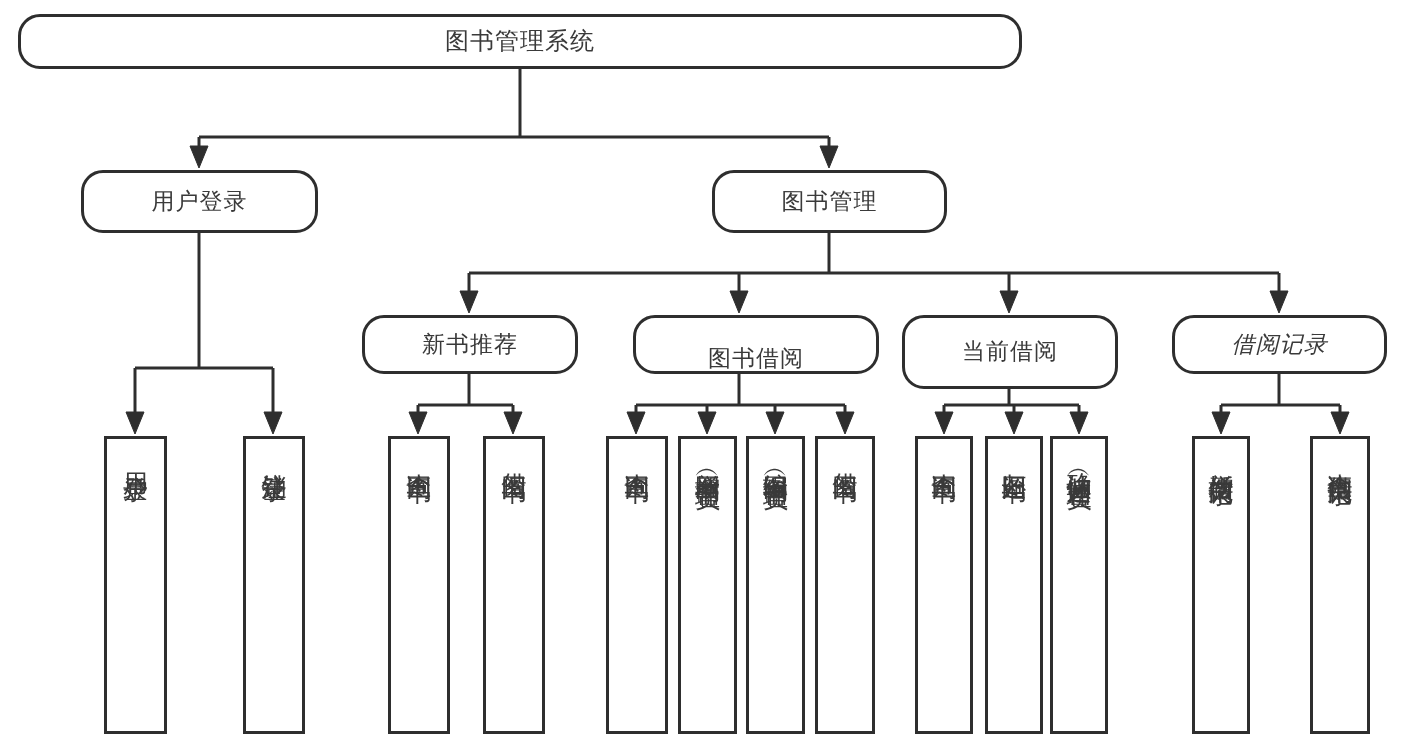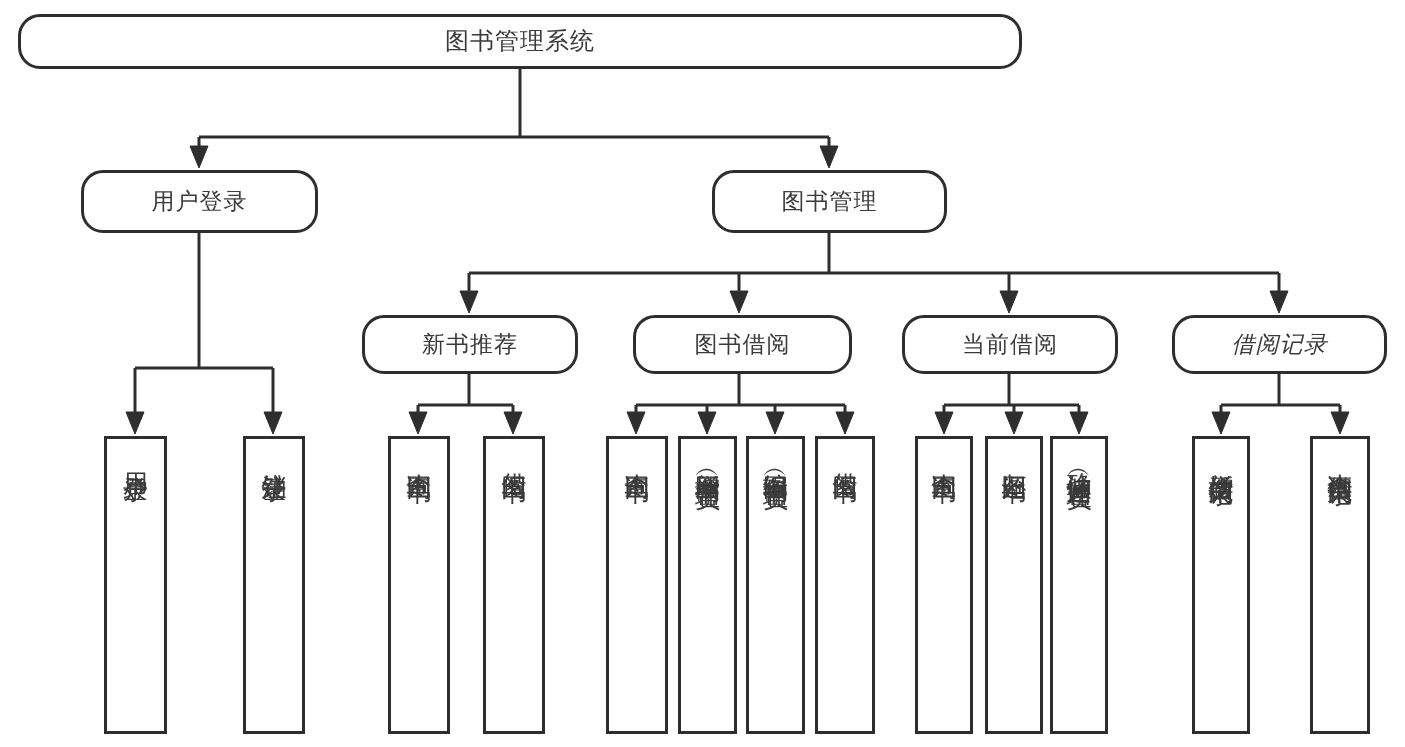--- a/index.html
+++ b/index.html
@@ -138,24 +138,24 @@
       </div>
       <div class="node horizontal" style="left: 81px; top: 170px; width: 237px; height: 63px; border-color: rgb(46, 46, 46);">
         <span class="hlabel">用户登录</span>
       </div>
       <div class="node horizontal" style="left: 712px; top: 170px; width: 235px; height: 63px; border-color: rgb(46, 46, 46);">
         <span class="hlabel">图书管理</span>
       </div>
       <div class="node horizontal" style="left: 362px; top: 315px; width: 216px; height: 59px; border-color: rgb(46, 46, 46); align-items: center;">
         <span class="hlabel">新书推荐</span>
       </div>
-      <div class="node horizontal" style="left: 633px; top: 315px; width: 219px; height: 59px; border-color: rgb(46, 46, 46);">
+      <div class="node horizontal" style="left: 633px; top: 315px; width: 246px; height: 59px; border-color: rgb(46, 46, 46); align-items: flex-end;">
         <span class="hlabel">图书借阅</span>
       </div>
-      <div class="node horizontal" style="left: 902px; top: 315px; width: 216px; height: 59px; border-color: rgb(46, 46, 46);">
+      <div class="node horizontal" style="left: 902px; top: 315px; width: 216px; height: 74px; border-color: rgb(46, 46, 46);">
         <span class="hlabel">当前借阅</span>
       </div>
       <div class="node horizontal" style="left: 1172px; top: 315px; width: 215px; height: 59px; border-color: rgb(46, 46, 46); font-style: italic;">
         <span class="hlabel">借阅记录</span>
       </div>
       <div class="node vertical" style="left: 104px; top: 436px; width: 63px; height: 298px; border-color: rgb(46, 46, 46);">
         <span class="vlabel">用户登录</span>
       </div>
       <div class="node vertical" style="left: 243px; top: 436px; width: 62px; height: 298px; border-color: rgb(46, 46, 46);">
         <span class="vlabel">注销登录</span>

